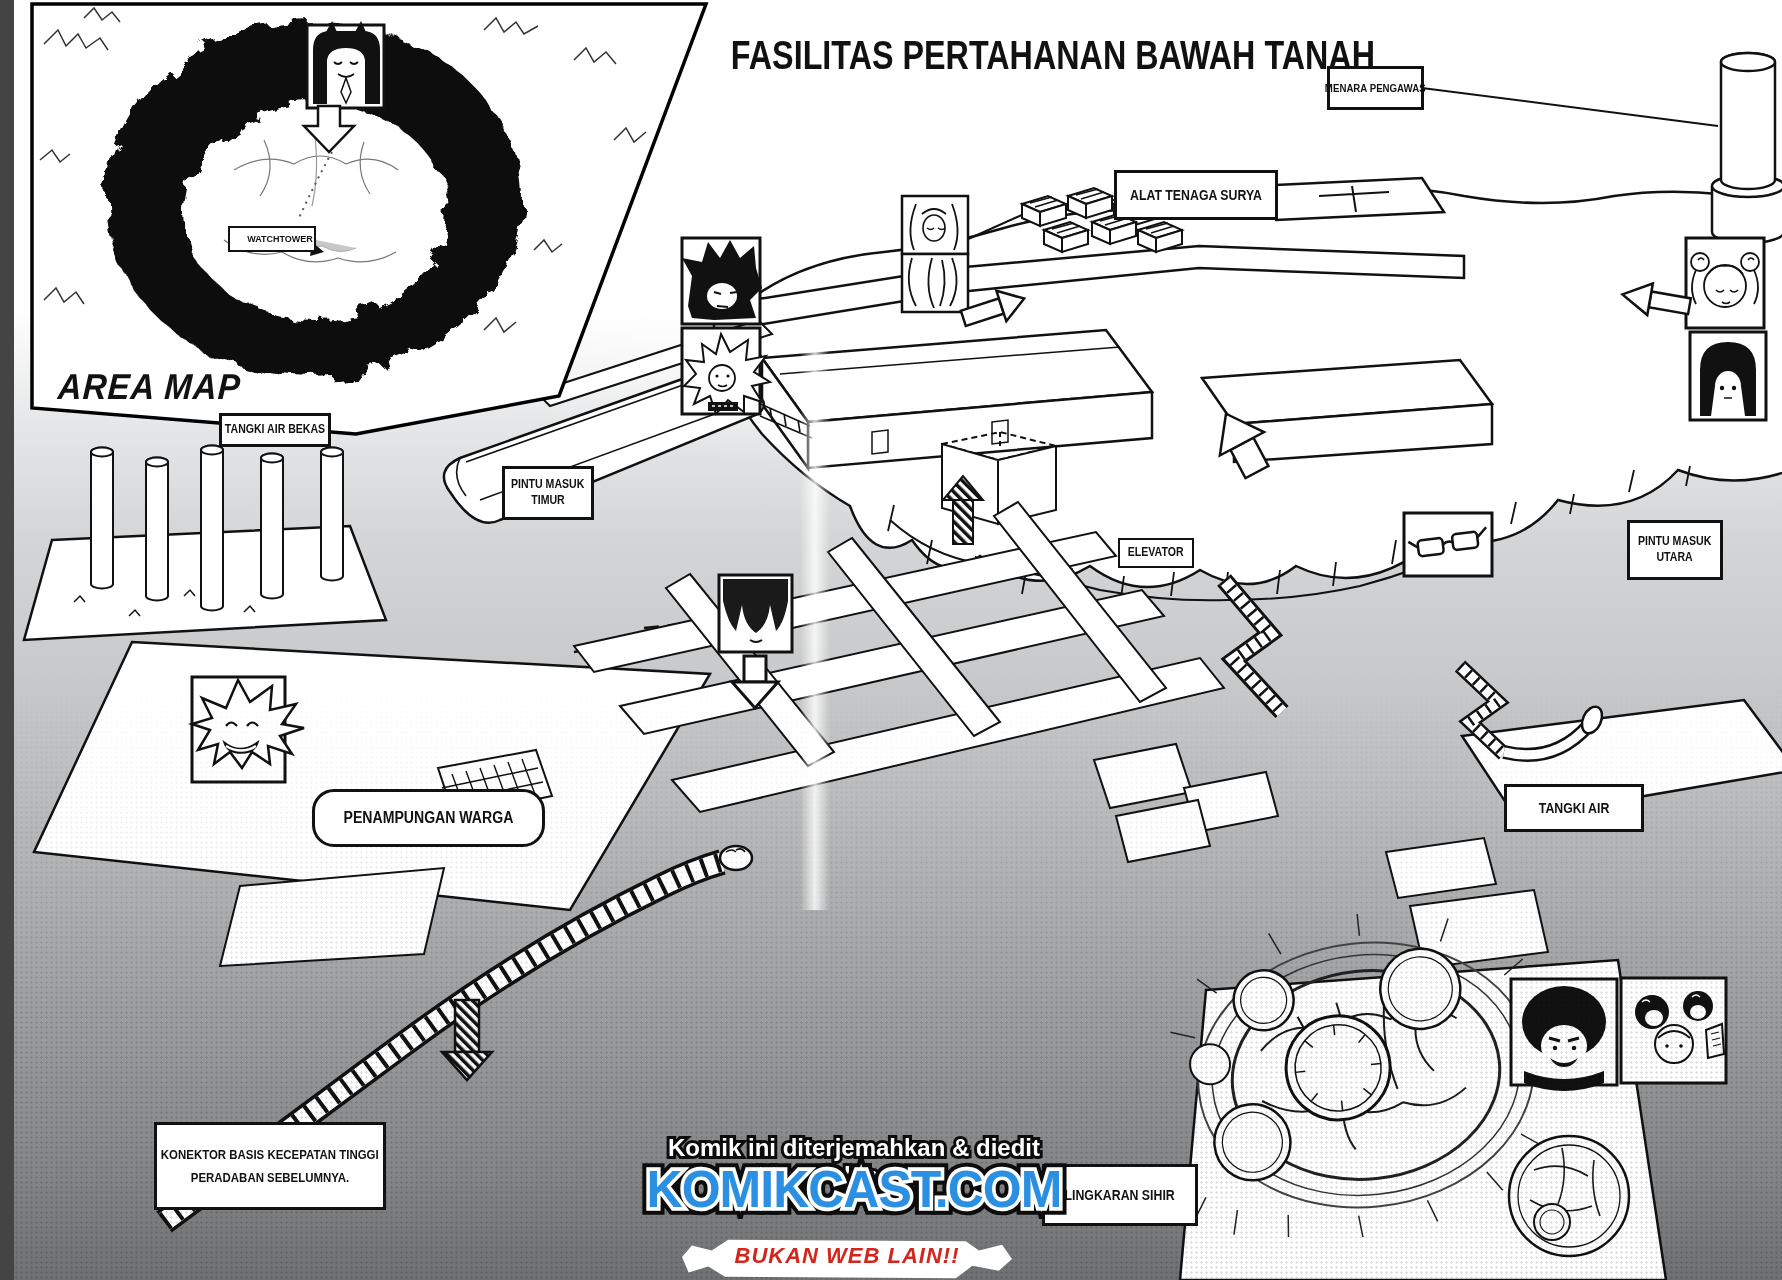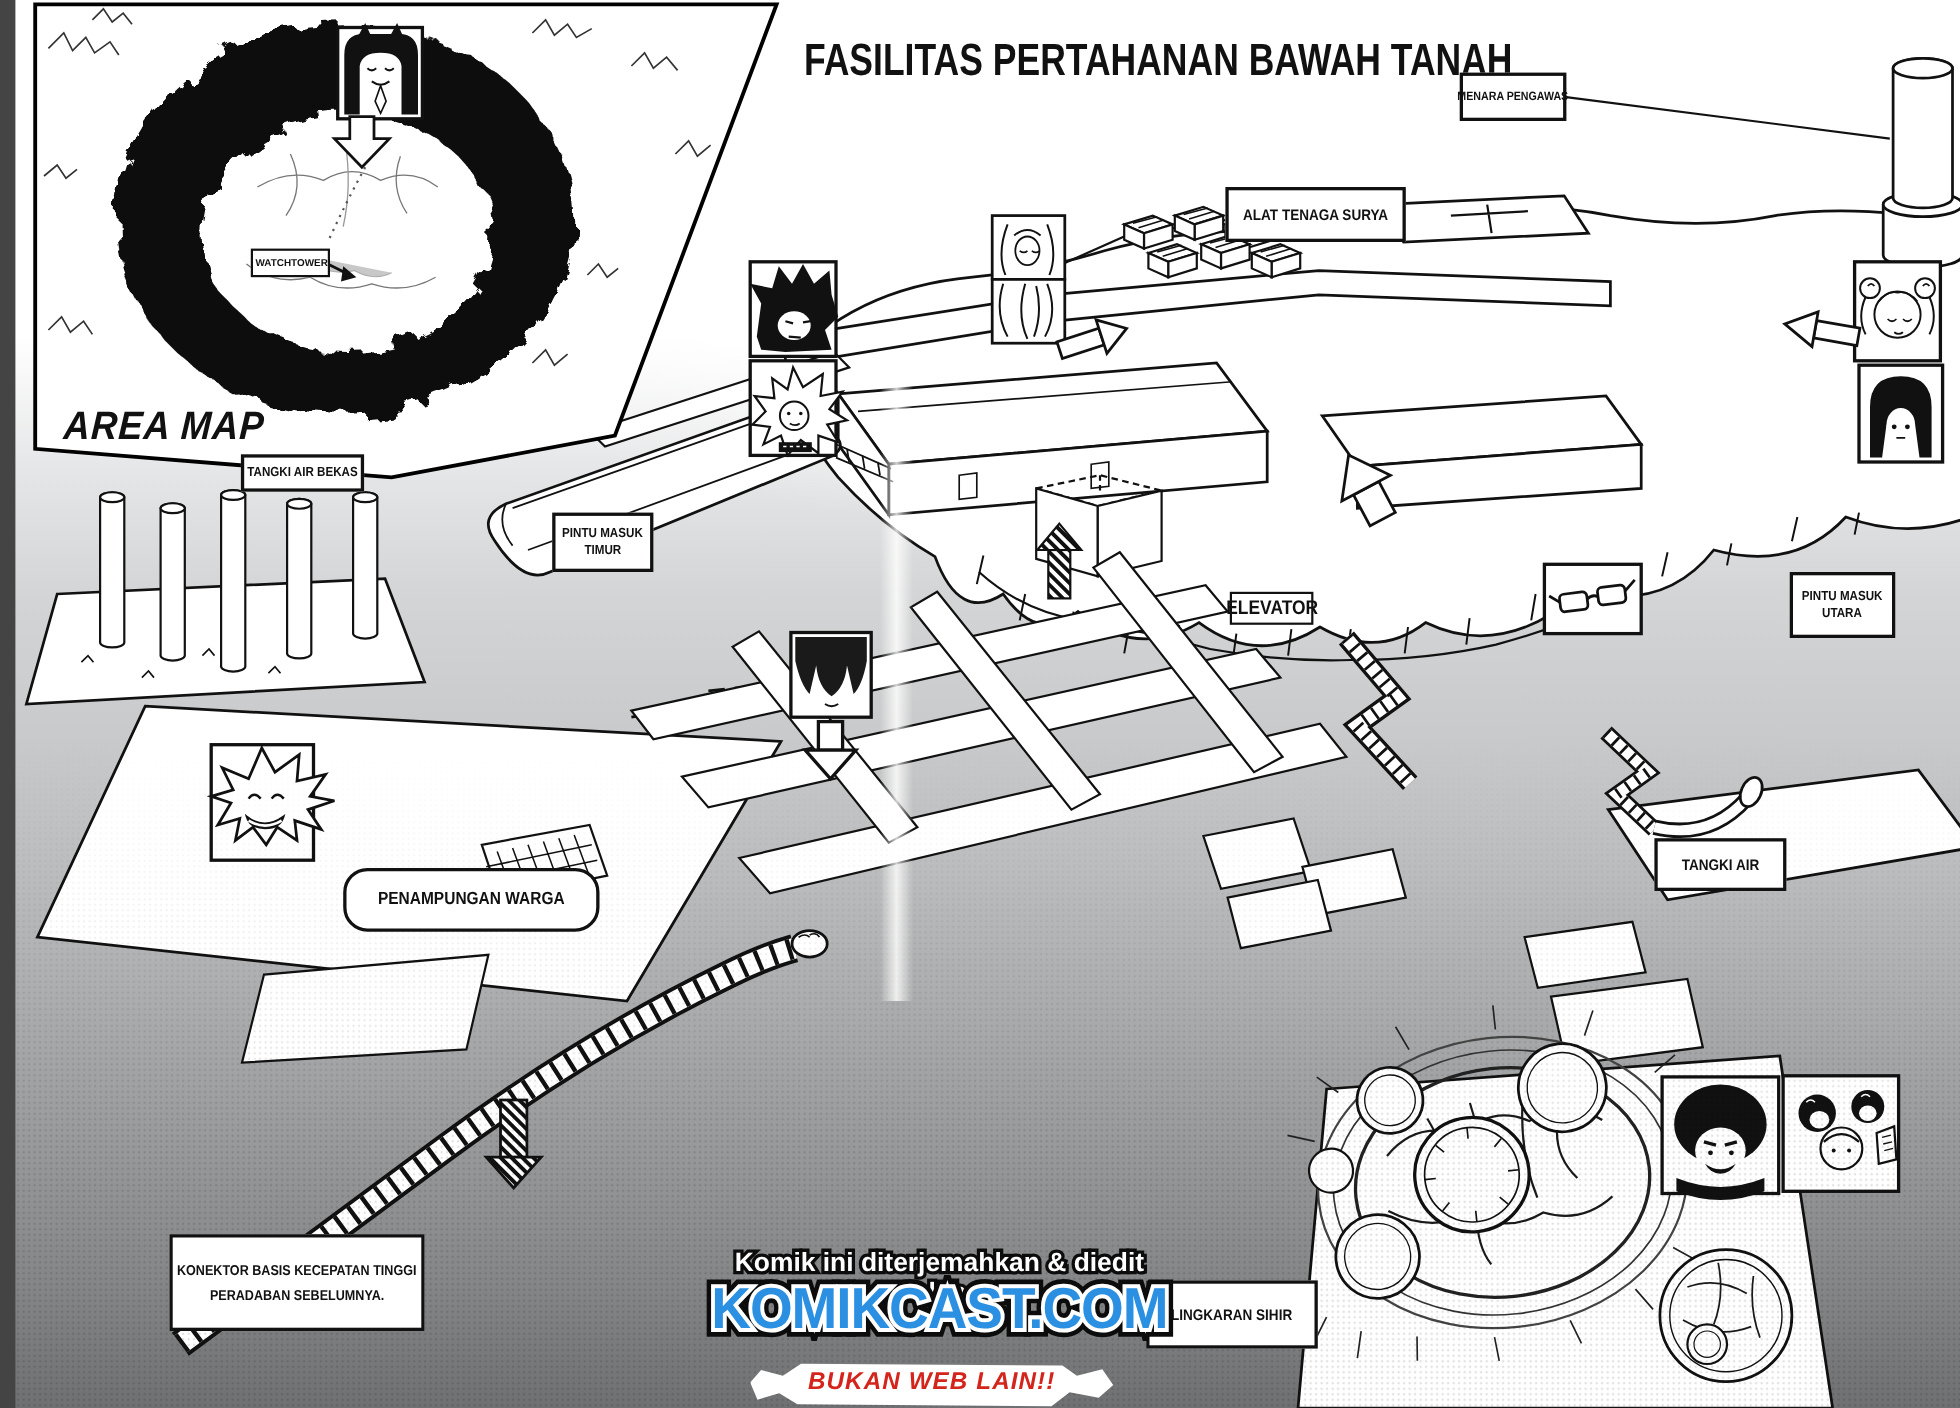--- a/index.html
+++ b/index.html
@@ -35,22 +35,22 @@
   .site{left:620px;top:1160px;width:440px;height:60px;font-size:50px;font-weight:700;letter-spacing:-1px;}
   .site span{transform:scaleY(1.05);}
   .site .l1{-webkit-text-stroke:15px #0c0c0c;color:#0c0c0c;}
   .site .l2{-webkit-text-stroke:7px #ffffff;color:#fff;}
   .site .l3{color:#2b8fe2;}
   .brush{position:absolute;left:668px;top:1238px;width:330px;height:42px;background:#fff;
     clip-path:polygon(0% 45%,3% 18%,9% 30%,14% 4%,86% 8%,90% 30%,97% 16%,100% 50%,96% 78%,88% 66%,83% 96%,13% 92%,8% 68%,2% 82%);}
   .tagline{position:absolute;left:668px;top:1243px;width:330px;text-align:center;
     font-size:22px;font-weight:900;font-style:italic;color:#d3251c;letter-spacing:1px;}
   .wtower{position:absolute;left:214px;top:226px;width:68px;height:22px;border:2px solid #111;
-    background:#fff;display:flex;align-items:center;justify-content:flex-end;
-    font-size:9px;font-weight:bold;}
+    background:#fff;display:flex;align-items:center;justify-content:center;
+    font-size:9px;font-weight:bold;padding-left:16px;}
 </style>
 </head>
 <body>
 
 <div id="stage">
 
 <svg class="art" viewBox="0 0 1782 1280">
   <defs>
     <pattern id="hatch" width="7" height="7" patternUnits="userSpaceOnUse" patternTransform="rotate(-45)">
       <rect width="7" height="7" fill="#fff"></rect>
@@ -406,28 +406,28 @@
 <div class="lbl" style="left:1100px;top:170px;width:164px;height:50px;font-size:14px;">
   <span class="cond">ALAT TENAGA SURYA</span>
 </div>
 <div class="lbl" style="left:205px;top:413px;width:112px;height:34px;font-size:12px;">
   <span class="cond">TANGKI AIR BEKAS</span>
 </div>
 <div class="lbl" style="left:488px;top:466px;width:92px;height:54px;font-size:12px;">
   <span class="cond">PINTU MASUK</span>
   <span class="cond">TIMUR</span>
 </div>
-<div class="lbl" style="left:1104px;top:538px;width:76px;height:30px;font-size:18px;border-width:2px;">
+<div class="lbl" style="left:1104px;top:538px;width:76px;height:30px;font-size:12px;border-width:2px;">
   <span class="cond">ELEVATOR</span>
 </div>
 <div class="lbl" style="left:1613px;top:520px;width:96px;height:60px;font-size:12px;">
   <span class="cond">PINTU MASUK</span>
   <span class="cond">UTARA</span>
 </div>
-<div class="lbl" style="left:1490px;top:762px;width:120px;height:48px;font-size:14px;">
+<div class="lbl" style="left:1490px;top:784px;width:140px;height:48px;font-size:14px;">
   <span class="cond">TANGKI AIR</span>
 </div>
 <div class="lbl" style="left:298px;top:789px;width:233px;height:58px;font-size:16px;border-radius:22px;">
   <span class="cond">PENAMPUNGAN WARGA</span>
 </div>
 <div class="lbl" style="left:1028px;top:1164px;width:156px;height:62px;font-size:14px;">
   <span class="cond">LINGKARAN SIHIR</span>
 </div>
 <div class="lbl" style="left:140px;top:1122px;width:232px;height:88px;font-size:13px;line-height:1.8;">
   <span class="cond">KONEKTOR BASIS KECEPATAN TINGGI</span>

